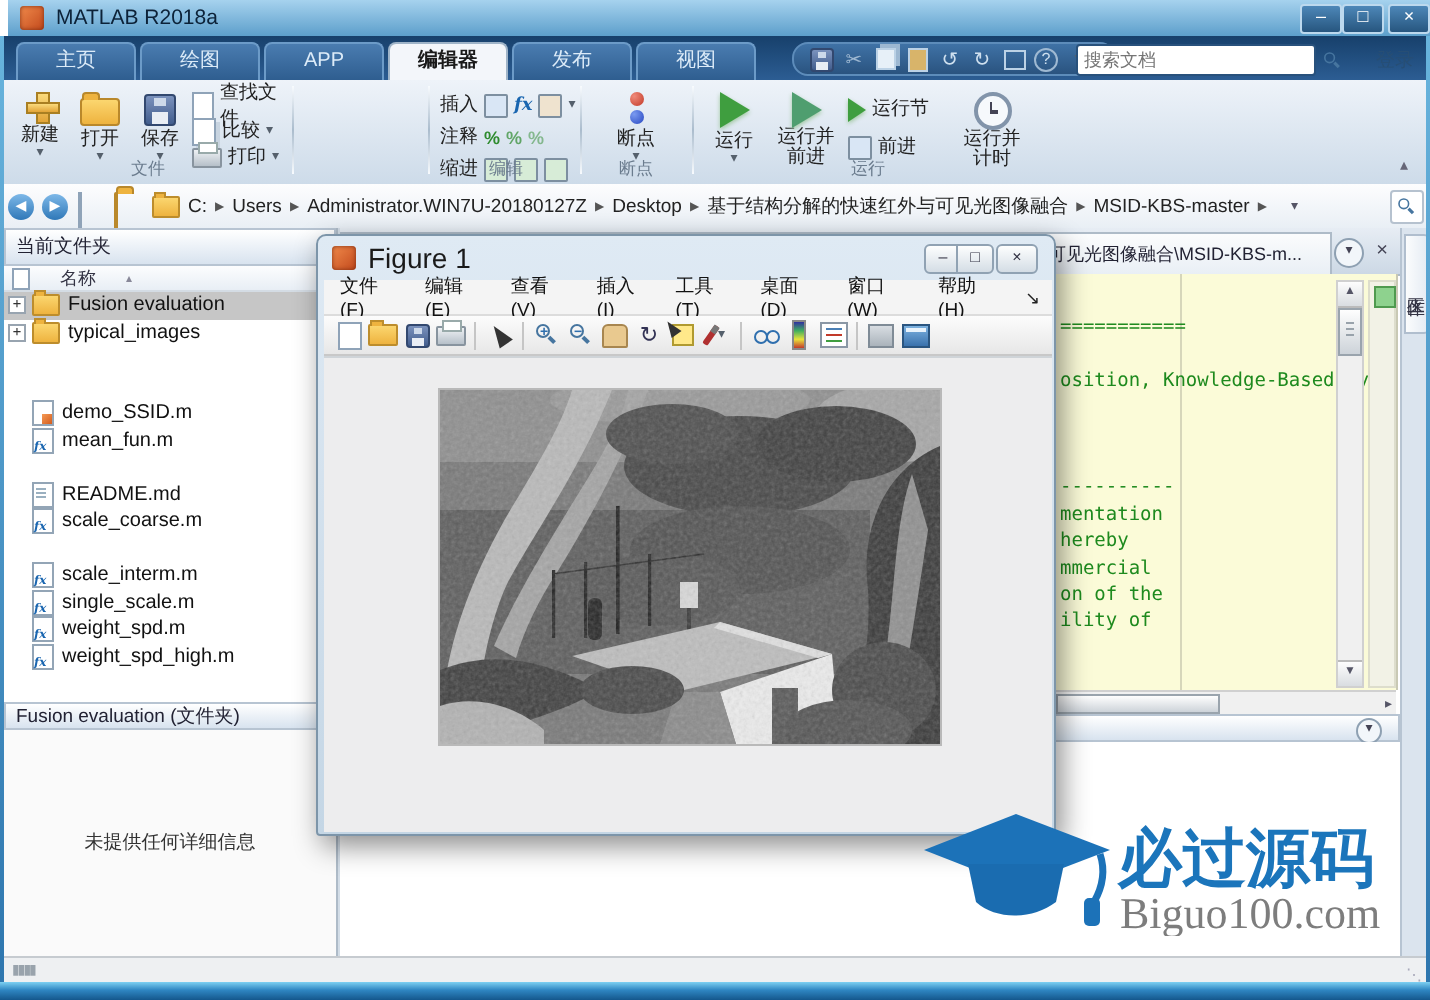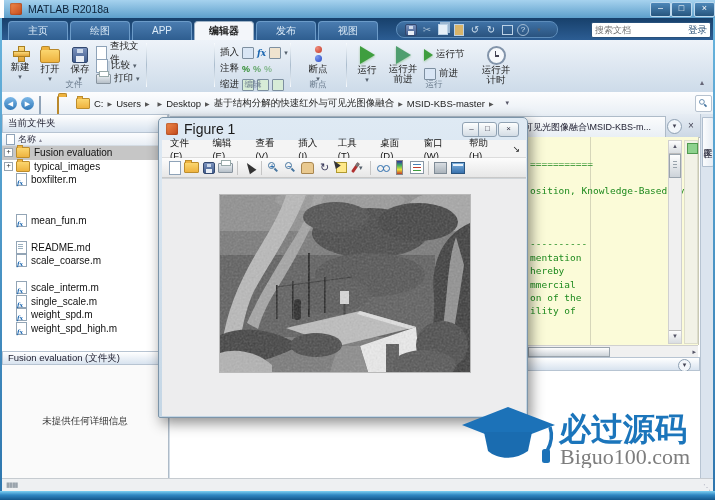--- a/index.html
+++ b/index.html
@@ -20,21 +20,21 @@
     background:linear-gradient(#17406b,#2c5d93);}
   .rtab{top:3px;width:58px;height:19px;border-radius:4px 4px 0 0;
     background:linear-gradient(#4a7cb0,#2d5c8e);border:1px solid #6c9bc8;border-bottom:none;
     color:#dcebf8;font-size:10px;text-align:center;line-height:18px;}
   .rtab.active{background:#f3f6fa;color:#1a1a1a;font-weight:bold;border-color:#9fb4c8;}
   #qatgroup{left:396px;top:3px;width:162px;height:17px;border-radius:8px;
     background:linear-gradient(#3f72a6,#2a537f);border:1px solid #5d8cba;
     display:flex;align-items:center;gap:4px;padding:0 8px;box-sizing:border-box;}
   .qic{width:12px;height:12px;display:flex;align-items:center;justify-content:center;
     font-size:10px;color:#cfe0ef;}
-  #searchbox{left:591px;top:4px;width:118px;height:14px;background:#fff;border:1px solid #28517c;
+  #searchbox{left:538px;top:4px;width:118px;height:14px;background:#fff;border:1px solid #28517c;
     border-radius:2px;display:flex;align-items:center;}
   #searchbox input{border:none;outline:none;flex:1;font-size:9px;padding:0 3px;
     font-family:"Liberation Sans",sans-serif;color:#333;background:transparent;}
   #signin{left:688px;top:6px;font-size:9.5px;color:#274e74;}
   
   .mag{position:relative;width:11px;height:11px;display:inline-block;}
   .mag::before{content:"";position:absolute;left:0;top:0;width:5px;height:5px;
     border:1.6px solid #46759f;border-radius:50%;}
   .mag::after{content:"";position:absolute;left:6px;top:7px;width:4px;height:1.6px;
     background:#46759f;transform:rotate(45deg);}
@@ -97,21 +97,21 @@
   .csep{font-size:6px;color:#555;margin:0 4px;}
   #addr-dd{margin-left:8px;font-size:7px;color:#556;}
   #addr-search{position:absolute;right:3px;top:3px;width:15px;height:15px;background:#fff;
     border:1px solid #b6c2cf;border-radius:2px;display:flex;align-items:center;justify-content:center;}
   
   #mainbg{left:0;top:114px;width:715px;height:364px;background:#d3dde7;}
   .phead{background:linear-gradient(#ffffff,#d8e3ef);border:1px solid #b7c4d2;box-sizing:border-box;
     font-size:9.5px;color:#223;display:flex;align-items:center;padding-left:5px;}
   #leftpanel{left:2px;top:114px;width:166px;height:364px;background:#fff;border-right:1px solid #aebbc8;}
   #colhead{left:0;top:19px;width:100%;height:13px;background:linear-gradient(#fcfdfe,#e8eef5);
-    border-bottom:1px solid #d4dce4;font-size:9px;color:#334;display:flex;align-items:center;gap:3px;
+    border-bottom:1px solid #d4dce4;font-size:9px;color:#334;display:flex;align-items:center;gap:15px;
     padding-left:4px;box-sizing:border-box;}
   .frow{left:0;width:100%;height:13.5px;display:flex;align-items:center;font-size:10px;color:#111;
     white-space:nowrap;}
   .frow.sel{background:#c6c6c6;}
   .exp{width:7px;height:7px;border:1px solid #98a4b0;background:#fff;margin:0 3px 0 2px;
     font:7px/6px "DejaVu Sans Mono",monospace;color:#333;text-align:center;flex:none;}
   .exp::before{content:"+";}
   .lfold{width:12px;height:9px;background:linear-gradient(#fbd66f,#eeb33f);border:1px solid #bd8d2c;
     border-radius:1px;position:relative;margin-right:4px;flex:none;}
   .lfold::before{content:"";position:absolute;top:-3px;left:0;width:4px;height:2px;background:#eeb33f;
@@ -372,20 +372,21 @@
     <span class="navarr">◀</span>
     <span class="navarr">▶</span>
     <span class="aic"><span class="page" style="width:8px;height:10px"></span></span>
     <span class="aic"><span class="folder" style="width:12px;height:8px;margin-top:2px"></span></span>
     <div id="crumbs">
       <span class="lfold" style="margin:0 4px 0 0"></span>
       <span>C:</span>
         <span class="csep">▶</span>
       <span>Users</span>
         <span class="csep">▶</span>
+      <span>Administrator.WIN7U-20180127Z</span>
         <span class="csep">▶</span>
       <span>Desktop</span>
         <span class="csep">▶</span>
       <span>基于结构分解的快速红外与可见光图像融合</span>
         <span class="csep">▶</span>
       <span>MSID-KBS-master</span>
         <span class="csep">▶</span>
     </div>
     <span id="addr-dd">▾</span>
     <div id="addr-search">
@@ -408,23 +409,23 @@
     <div class="frow sel abs" style="top:32px">
         <span class="exp"></span>
         <span class="lfold"></span>
         <span>Fusion evaluation</span>
       </div>
     <div class="frow abs" style="top:45.5px">
         <span class="exp"></span>
         <span class="lfold"></span>
         <span>typical_images</span>
       </div>
-    <div class="frow abs" style="top:59px">
-        <span class="lpage fn"></span>
-        <span>boxfilter.m</span>
+    <div class="frow abs" style="top:86px">
+        <span class="lpage sc"></span>
+        <span>demo_SSID.m</span>
       </div>
     <div class="frow abs" style="top:99.5px">
         <span class="lpage fn"></span>
         <span>mean_fun.m</span>
       </div>
     <div class="frow abs" style="top:126.5px">
         <span class="lpage dc"></span>
         <span>README.md</span>
       </div>
     <div class="frow abs" style="top:140px">

